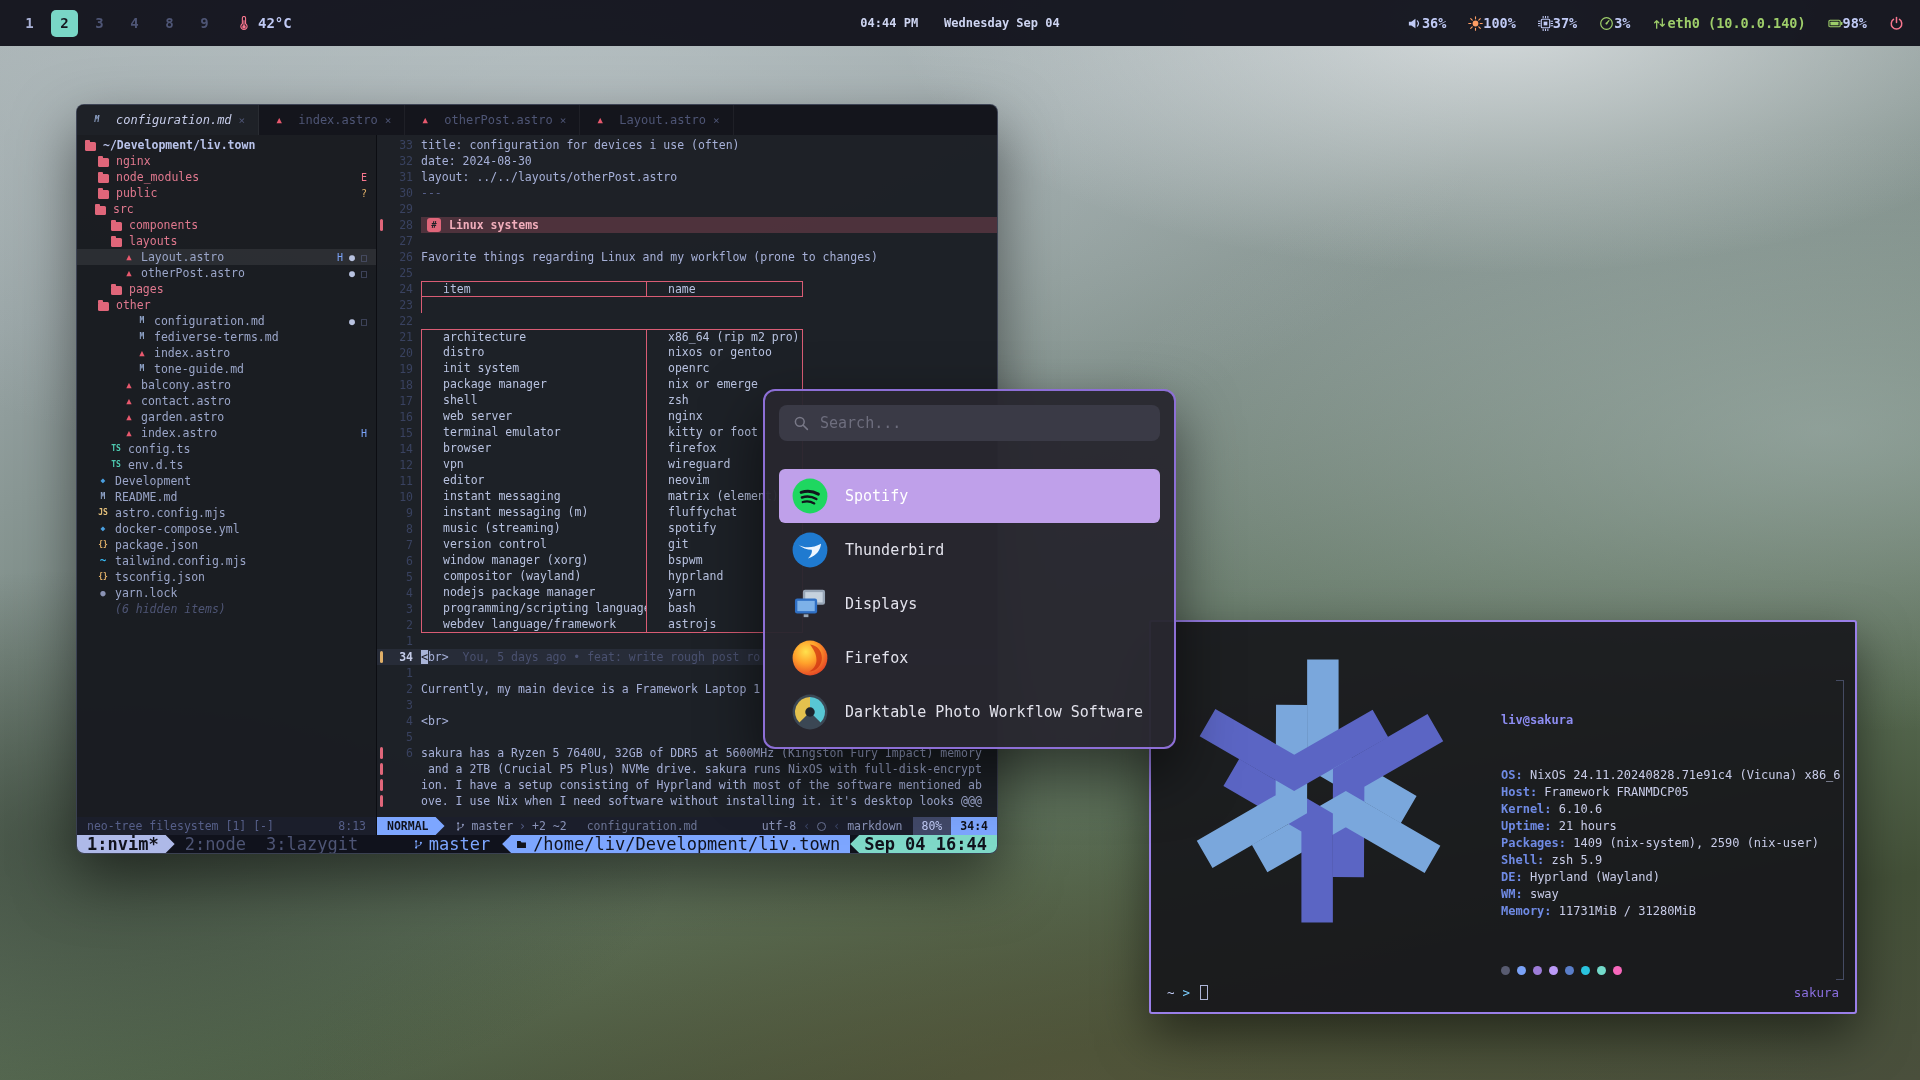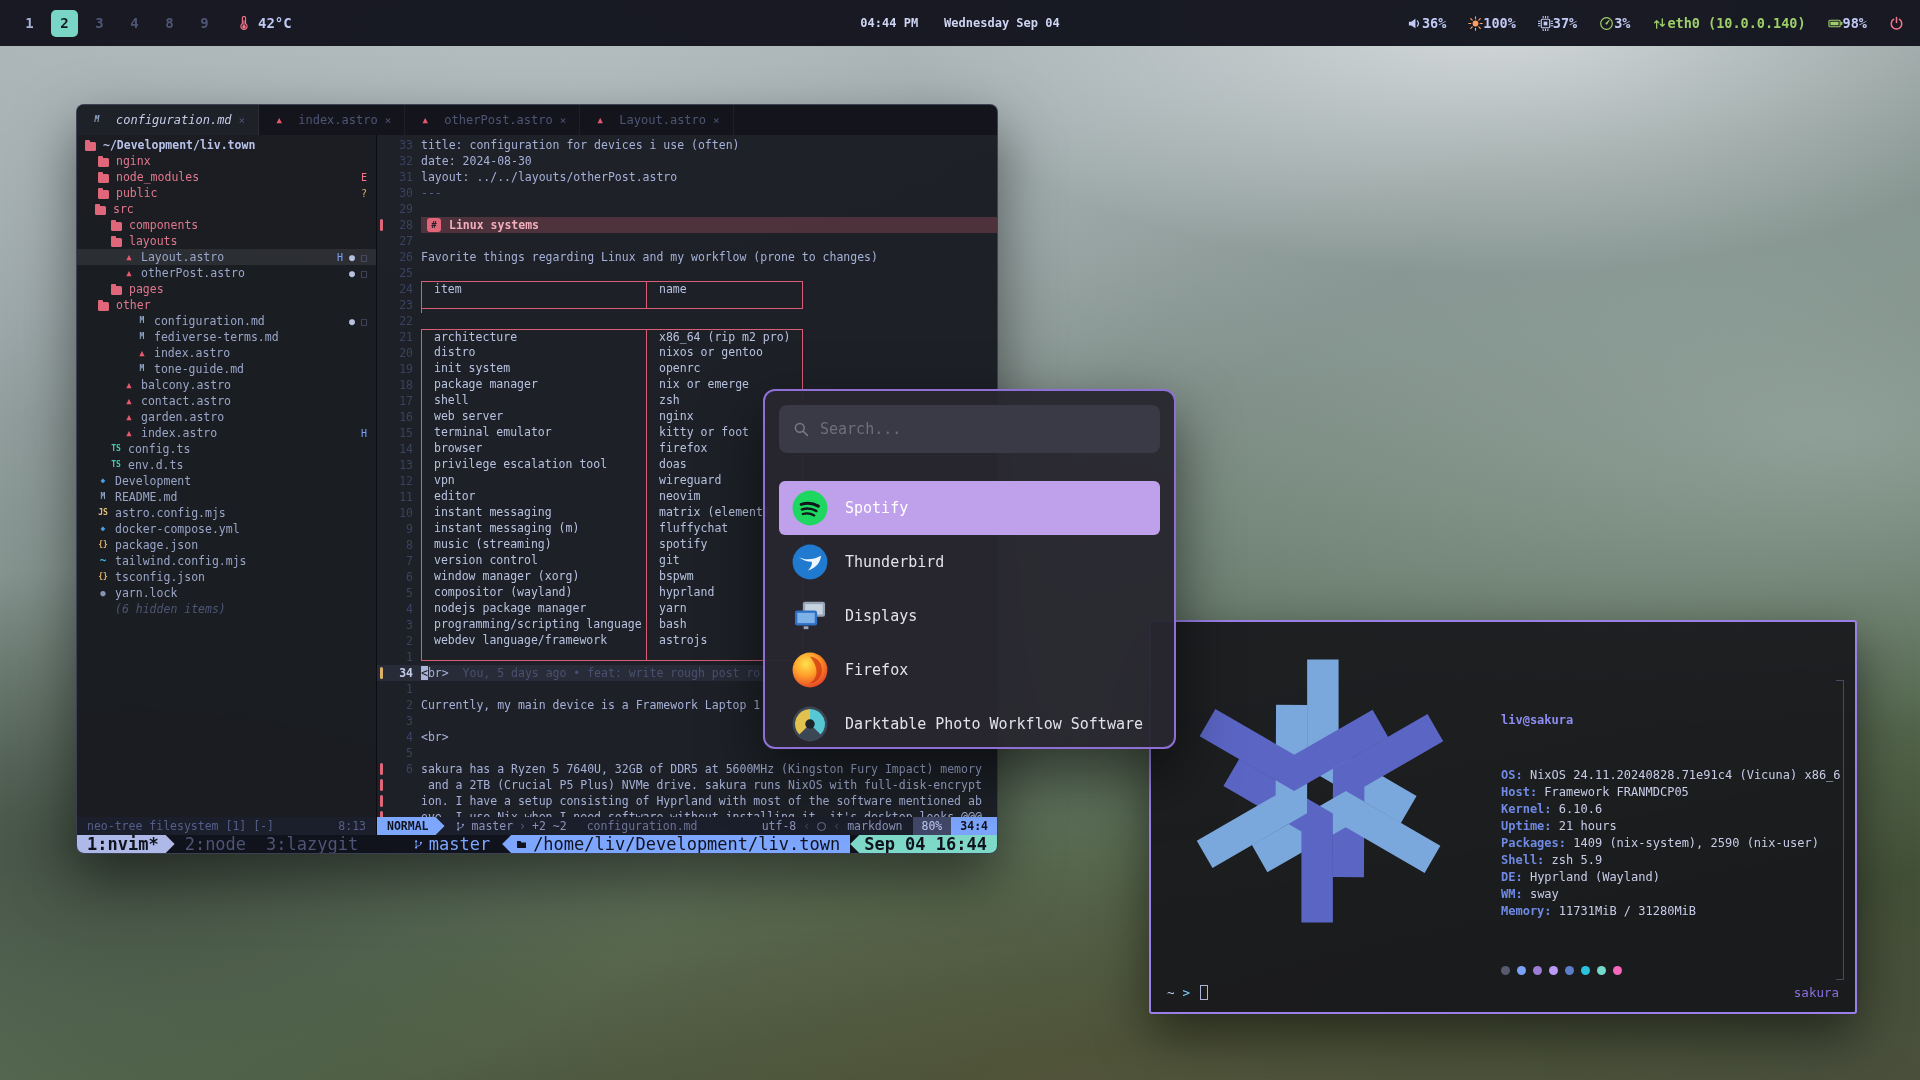--- a/index.html
+++ b/index.html
@@ -69,21 +69,21 @@
   .bl .nm.curnum{color:#c3cbe8;font-weight:700}
   .bl .tx{color:#a6b0d8}
   .bl .tx.dim{color:#565f89}
   .bl.cursorline{background:rgba(60,66,88,.35)}
   .cur{background:#a9b4d8;color:#15161e}
   .blame{color:#4a5170}
   .hline{flex:1;background:rgba(224,102,122,.25);display:flex;align-items:center;gap:8px;padding-left:6px;
     color:#f2aebc;font-weight:700}
   .hico{width:14px;height:14px;background:#e0667a;color:#1e2126;border-radius:3px;font-size:9px;
     line-height:14px;text-align:center;font-weight:700}
-  .tc{height:28px;line-height:15px;padding-left:12px;color:#b8c2e0;overflow:hidden}
+  .tc{height:16px;line-height:15px;padding-left:21px;color:#b8c2e0;overflow:hidden}
   .tc1{flex:0 0 225px;width:225px}
   .tc2{flex:0 0 157px;width:157px}
   .bl.theader .tc1{border:1px solid #d95c74;border-right:none}
   .bl.theader .tc2{border:1px solid #d95c74}
   .bl.trow .tc1{border-left:1px solid #d95c74}
   .bl.trow .tc2{border-left:1px solid #d95c74;border-right:1px solid #d95c74}
   .bl.trow.first .tc{border-top:1px solid #d95c74}
   .bl.trow.last .tc{border-bottom:1px solid #d95c74}
   .tick{width:1px;background:#d95c74;height:16px}
 
@@ -116,21 +116,21 @@
   .tx-path{background:#7da6ff;color:#10121c;display:flex;align-items:center;gap:6px;padding:0 10px 0 14px;
     clip-path:polygon(0 50%,9px 0,100% 0,100% 100%,9px 100%)}
   .tx-path svg{width:11px;height:11px}
   .tx-date{background:#7fd9c8;color:#10121c;font-weight:700;display:flex;align-items:center;padding:0 10px 0 14px;
     clip-path:polygon(0 50%,9px 0,100% 0,100% 100%,9px 100%)}
 
   
   .launcher{position:absolute;left:763px;top:389px;width:413px;height:360px;z-index:30;
     background:#28272fF5;border:2px solid #8d6fd6;border-radius:12px;overflow:hidden;
     box-shadow:0 24px 60px rgba(0,0,0,.55)}
-  .searchbox{margin:14px;height:48px;background:#3a3a46;border-radius:8px;display:flex;align-items:center;
+  .searchbox{margin:14px;height:36px;background:#3a3a46;border-radius:8px;display:flex;align-items:center;
     gap:11px;padding:0 14px;color:#787887}
   .searchbox svg{width:16px;height:16px}
   .searchbox input{flex:1;background:transparent;border:none;outline:none;color:#c5c5d5;
     font:15px "DejaVu Sans Mono",monospace}
   .searchbox input::placeholder{color:#6e6e7e}
   .launcher-list{padding:14px 0 0 0}
   .l-item{margin:0 14px;height:54px;display:flex;align-items:center;gap:16px;padding:0 12px;
     border-radius:6px;cursor:pointer}
   .l-item.sel{background:#bfa0ea}
   .l-ic{width:38px;height:38px;flex:0 0 38px}
@@ -333,21 +333,20 @@
           <div class="bl tgap"><span class="sg "></span><span class="nm">23</span><span class="tick"></span></div>
           <div class="bl text"><span class="sg "></span><span class="nm">22</span><span class="tx"></span></div>
           <div class="bl trow first"><span class="sg "></span><span class="nm">21</span><span class="tc tc1">architecture</span><span class="tc tc2">x86_64 (rip m2 pro)</span></div>
           <div class="bl trow"><span class="sg "></span><span class="nm">20</span><span class="tc tc1">distro</span><span class="tc tc2">nixos or gentoo</span></div>
           <div class="bl trow"><span class="sg "></span><span class="nm">19</span><span class="tc tc1">init system</span><span class="tc tc2">openrc</span></div>
           <div class="bl trow"><span class="sg "></span><span class="nm">18</span><span class="tc tc1">package manager</span><span class="tc tc2">nix or emerge</span></div>
           <div class="bl trow"><span class="sg "></span><span class="nm">17</span><span class="tc tc1">shell</span><span class="tc tc2">zsh</span></div>
           <div class="bl trow"><span class="sg "></span><span class="nm">16</span><span class="tc tc1">web server</span><span class="tc tc2">nginx</span></div>
           <div class="bl trow"><span class="sg "></span><span class="nm">15</span><span class="tc tc1">terminal emulator</span><span class="tc tc2">kitty or foot</span></div>
           <div class="bl trow"><span class="sg "></span><span class="nm">14</span><span class="tc tc1">browser</span><span class="tc tc2">firefox</span></div>
-          <div class="bl trow"><span class="sg "></span><span class="nm">13</span><span class="tc tc1">privilege escalation tool</span><span class="tc tc2">doas</span></div>
           <div class="bl trow"><span class="sg "></span><span class="nm">12</span><span class="tc tc1">vpn</span><span class="tc tc2">wireguard</span></div>
           <div class="bl trow"><span class="sg "></span><span class="nm">11</span><span class="tc tc1">editor</span><span class="tc tc2">neovim</span></div>
           <div class="bl trow"><span class="sg "></span><span class="nm">10</span><span class="tc tc1">instant messaging</span><span class="tc tc2">matrix (element)</span></div>
           <div class="bl trow"><span class="sg "></span><span class="nm">9</span><span class="tc tc1">instant messaging (m)</span><span class="tc tc2">fluffychat</span></div>
           <div class="bl trow"><span class="sg "></span><span class="nm">8</span><span class="tc tc1">music (streaming)</span><span class="tc tc2">spotify</span></div>
           <div class="bl trow"><span class="sg "></span><span class="nm">7</span><span class="tc tc1">version control</span><span class="tc tc2">git</span></div>
           <div class="bl trow"><span class="sg "></span><span class="nm">6</span><span class="tc tc1">window manager (xorg)</span><span class="tc tc2">bspwm</span></div>
           <div class="bl trow"><span class="sg "></span><span class="nm">5</span><span class="tc tc1">compositor (wayland)</span><span class="tc tc2">hyprland</span></div>
           <div class="bl trow"><span class="sg "></span><span class="nm">4</span><span class="tc tc1">nodejs package manager</span><span class="tc tc2">yarn</span></div>
           <div class="bl trow"><span class="sg "></span><span class="nm">3</span><span class="tc tc1">programming/scripting language</span><span class="tc tc2">bash</span></div>

